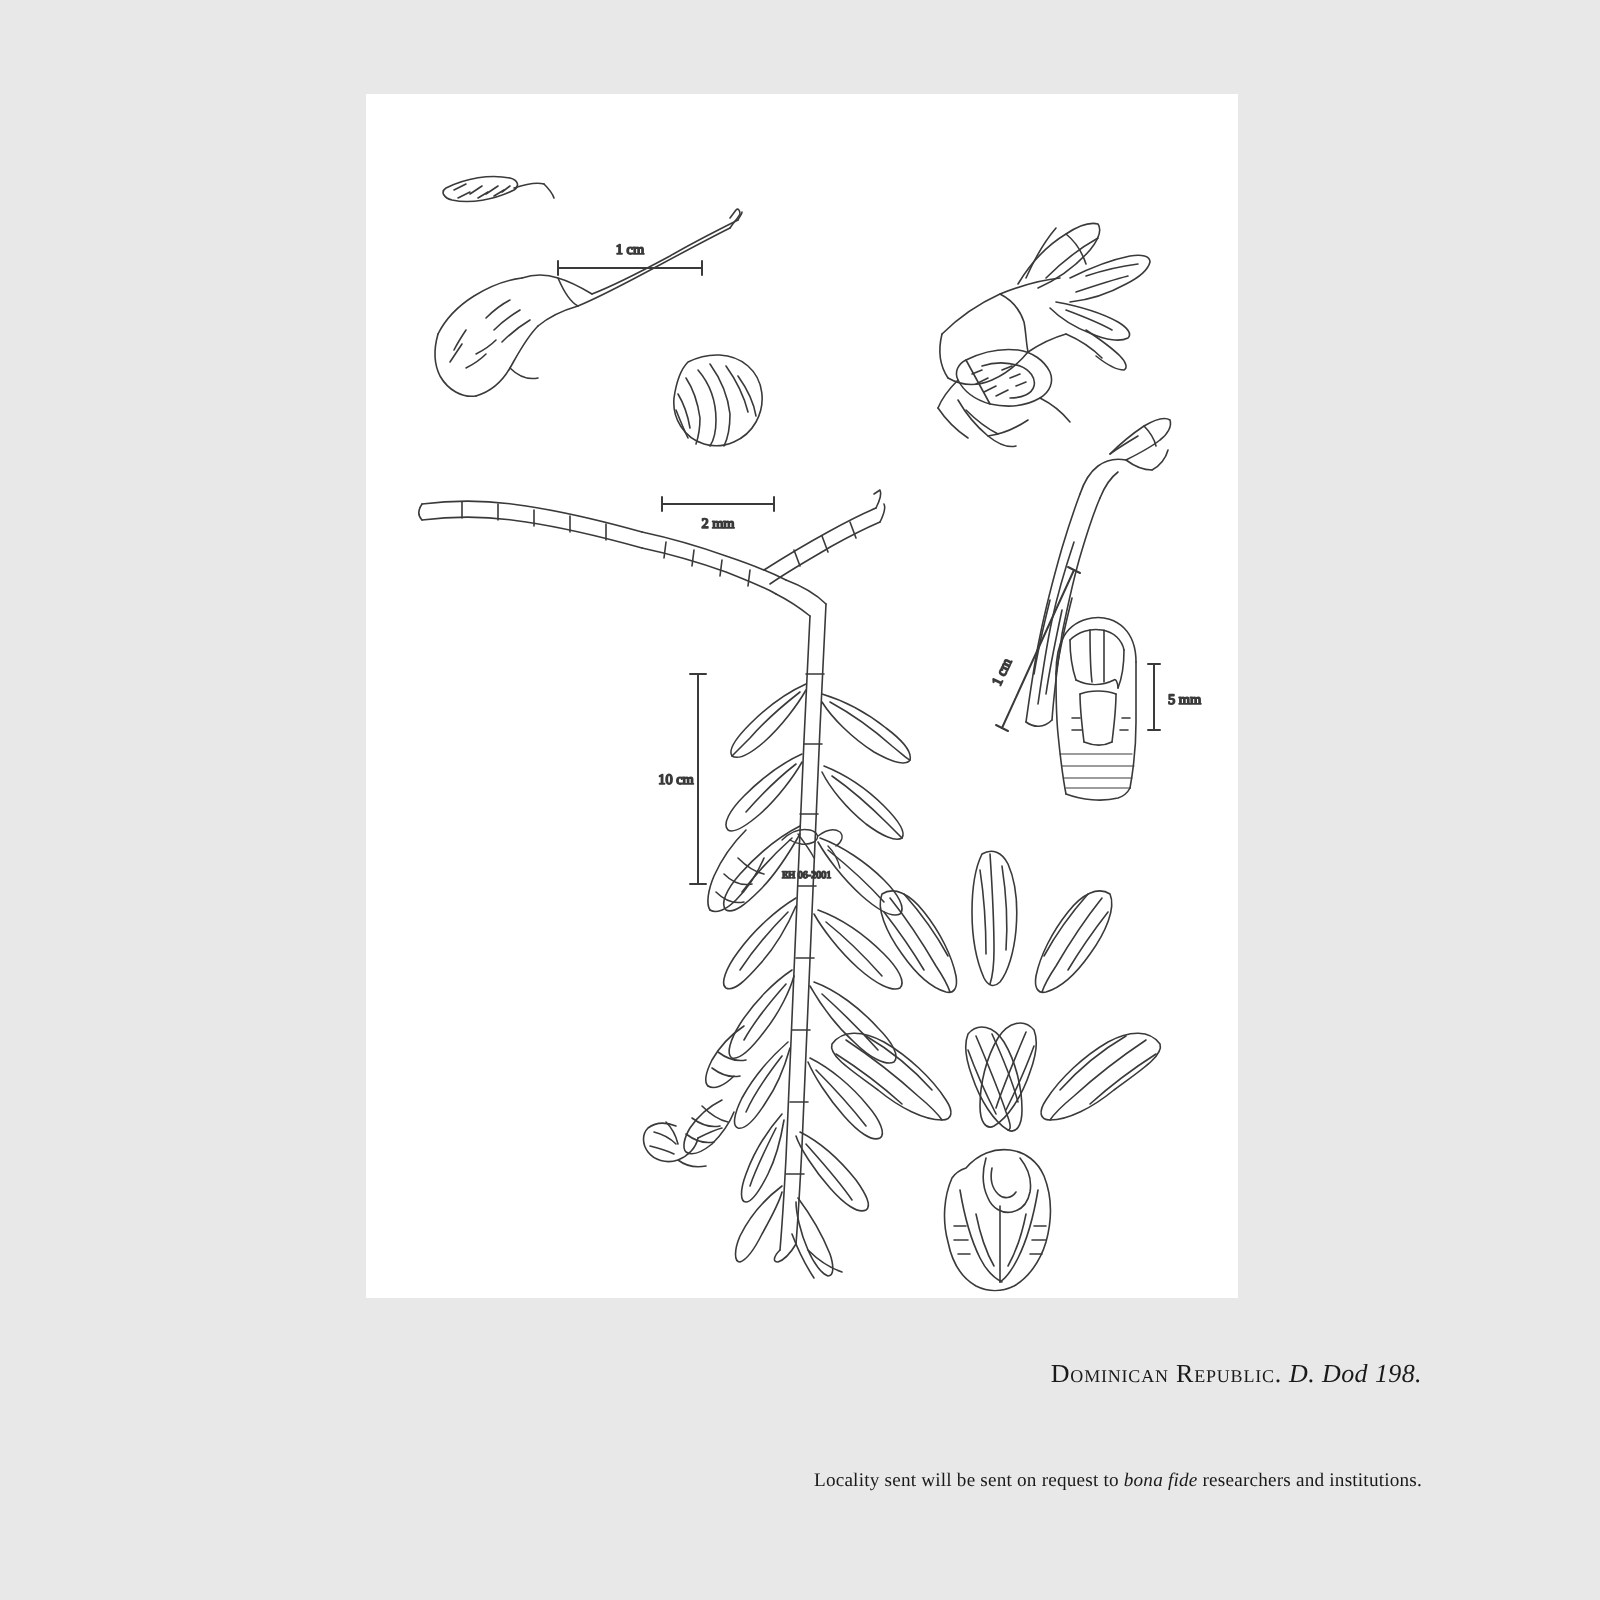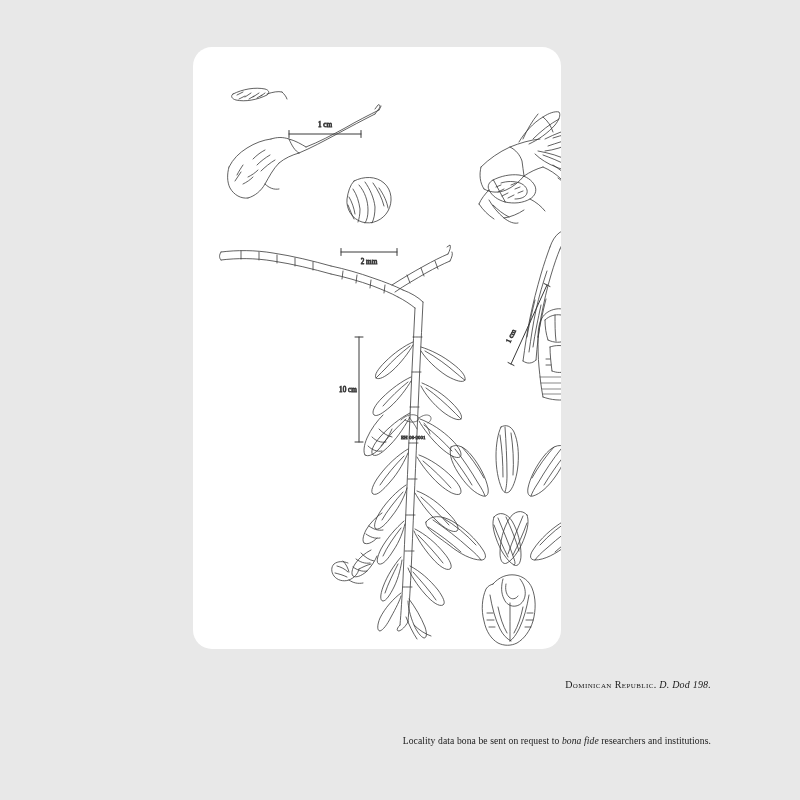--- a/index.html
+++ b/index.html
@@ -16,44 +16,43 @@
   }
   .page {
     position: absolute;
     left: 0; top: 0;
     width: 800px;
     height: 800px;
   }
   
   .plate {
     position: absolute;
-    left: 193px;
+    left: 183px;
     top: 47px;
-    width: 368px;
+    width: 436px;
     height: 602px;
     background: #ffffff;
     overflow: hidden;
-    border-radius: 19px;
   }
   .plate svg {
     display: block;
     width: 428px;
     height: 602px;
   }
   
   .caption {
     position: absolute;
     left: 300px;
     top: 678px;
     width: 411px;
     text-align: right;
     color: #1a1a1a;
   }
   .caption-line1 {
-    font-size: 10px;
+    font-size: 13px;
     letter-spacing: 0.2px;
     line-height: 1.45;
     white-space: nowrap;
   }
   .sc {
     font-variant: small-caps;
     letter-spacing: 0.4px;
   }
   .ital {
     font-style: italic;
@@ -397,16 +396,16 @@
   </div>
 
   <div class="caption">
     <div class="caption-line1">
       <span class="sc">Dominican Republic.</span>
       <span class="ital">D. Dod 198.</span>
     </div>
   </div>
 
   <div class="disclaimer">
-    <span>Locality data bona be sent on request to </span><span class="ital">bona fide</span><span> researchers and institutions.</span>
+    <span>Locality sent will be sent on request to </span><span class="ital">bona fide</span><span> researchers and institutions.</span>
   </div>
 
 </div>
 
 </body></html>

